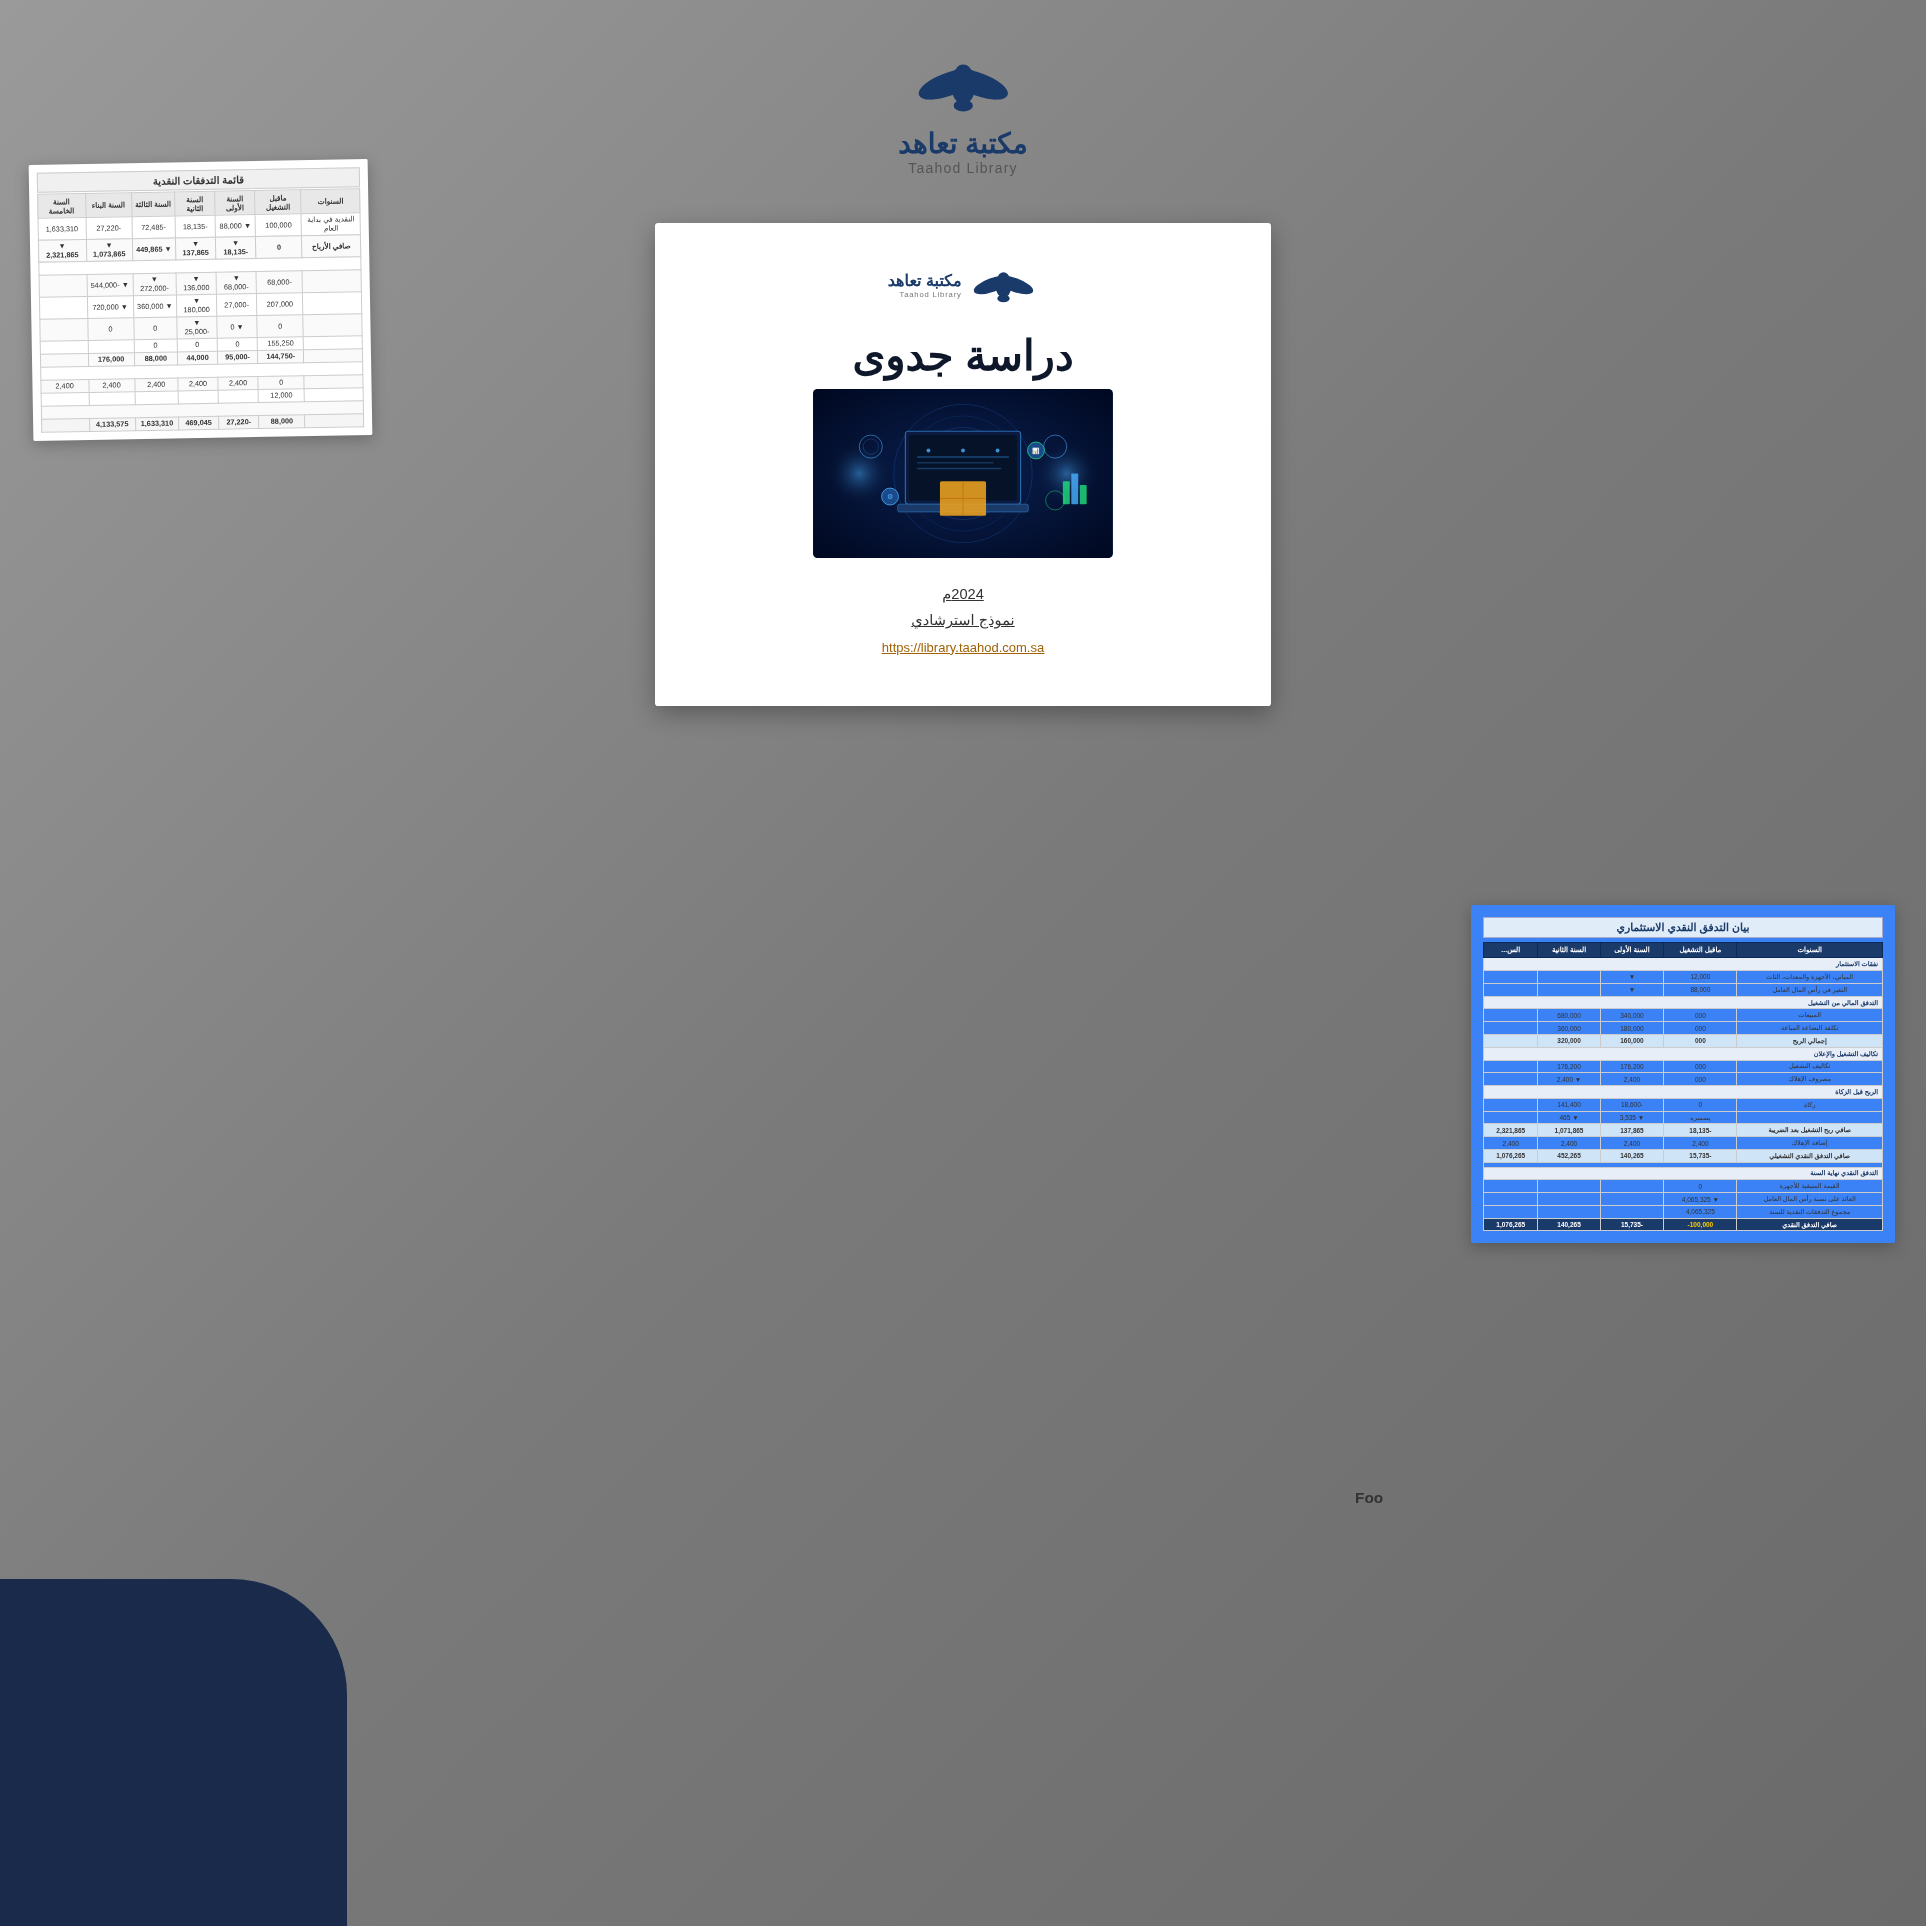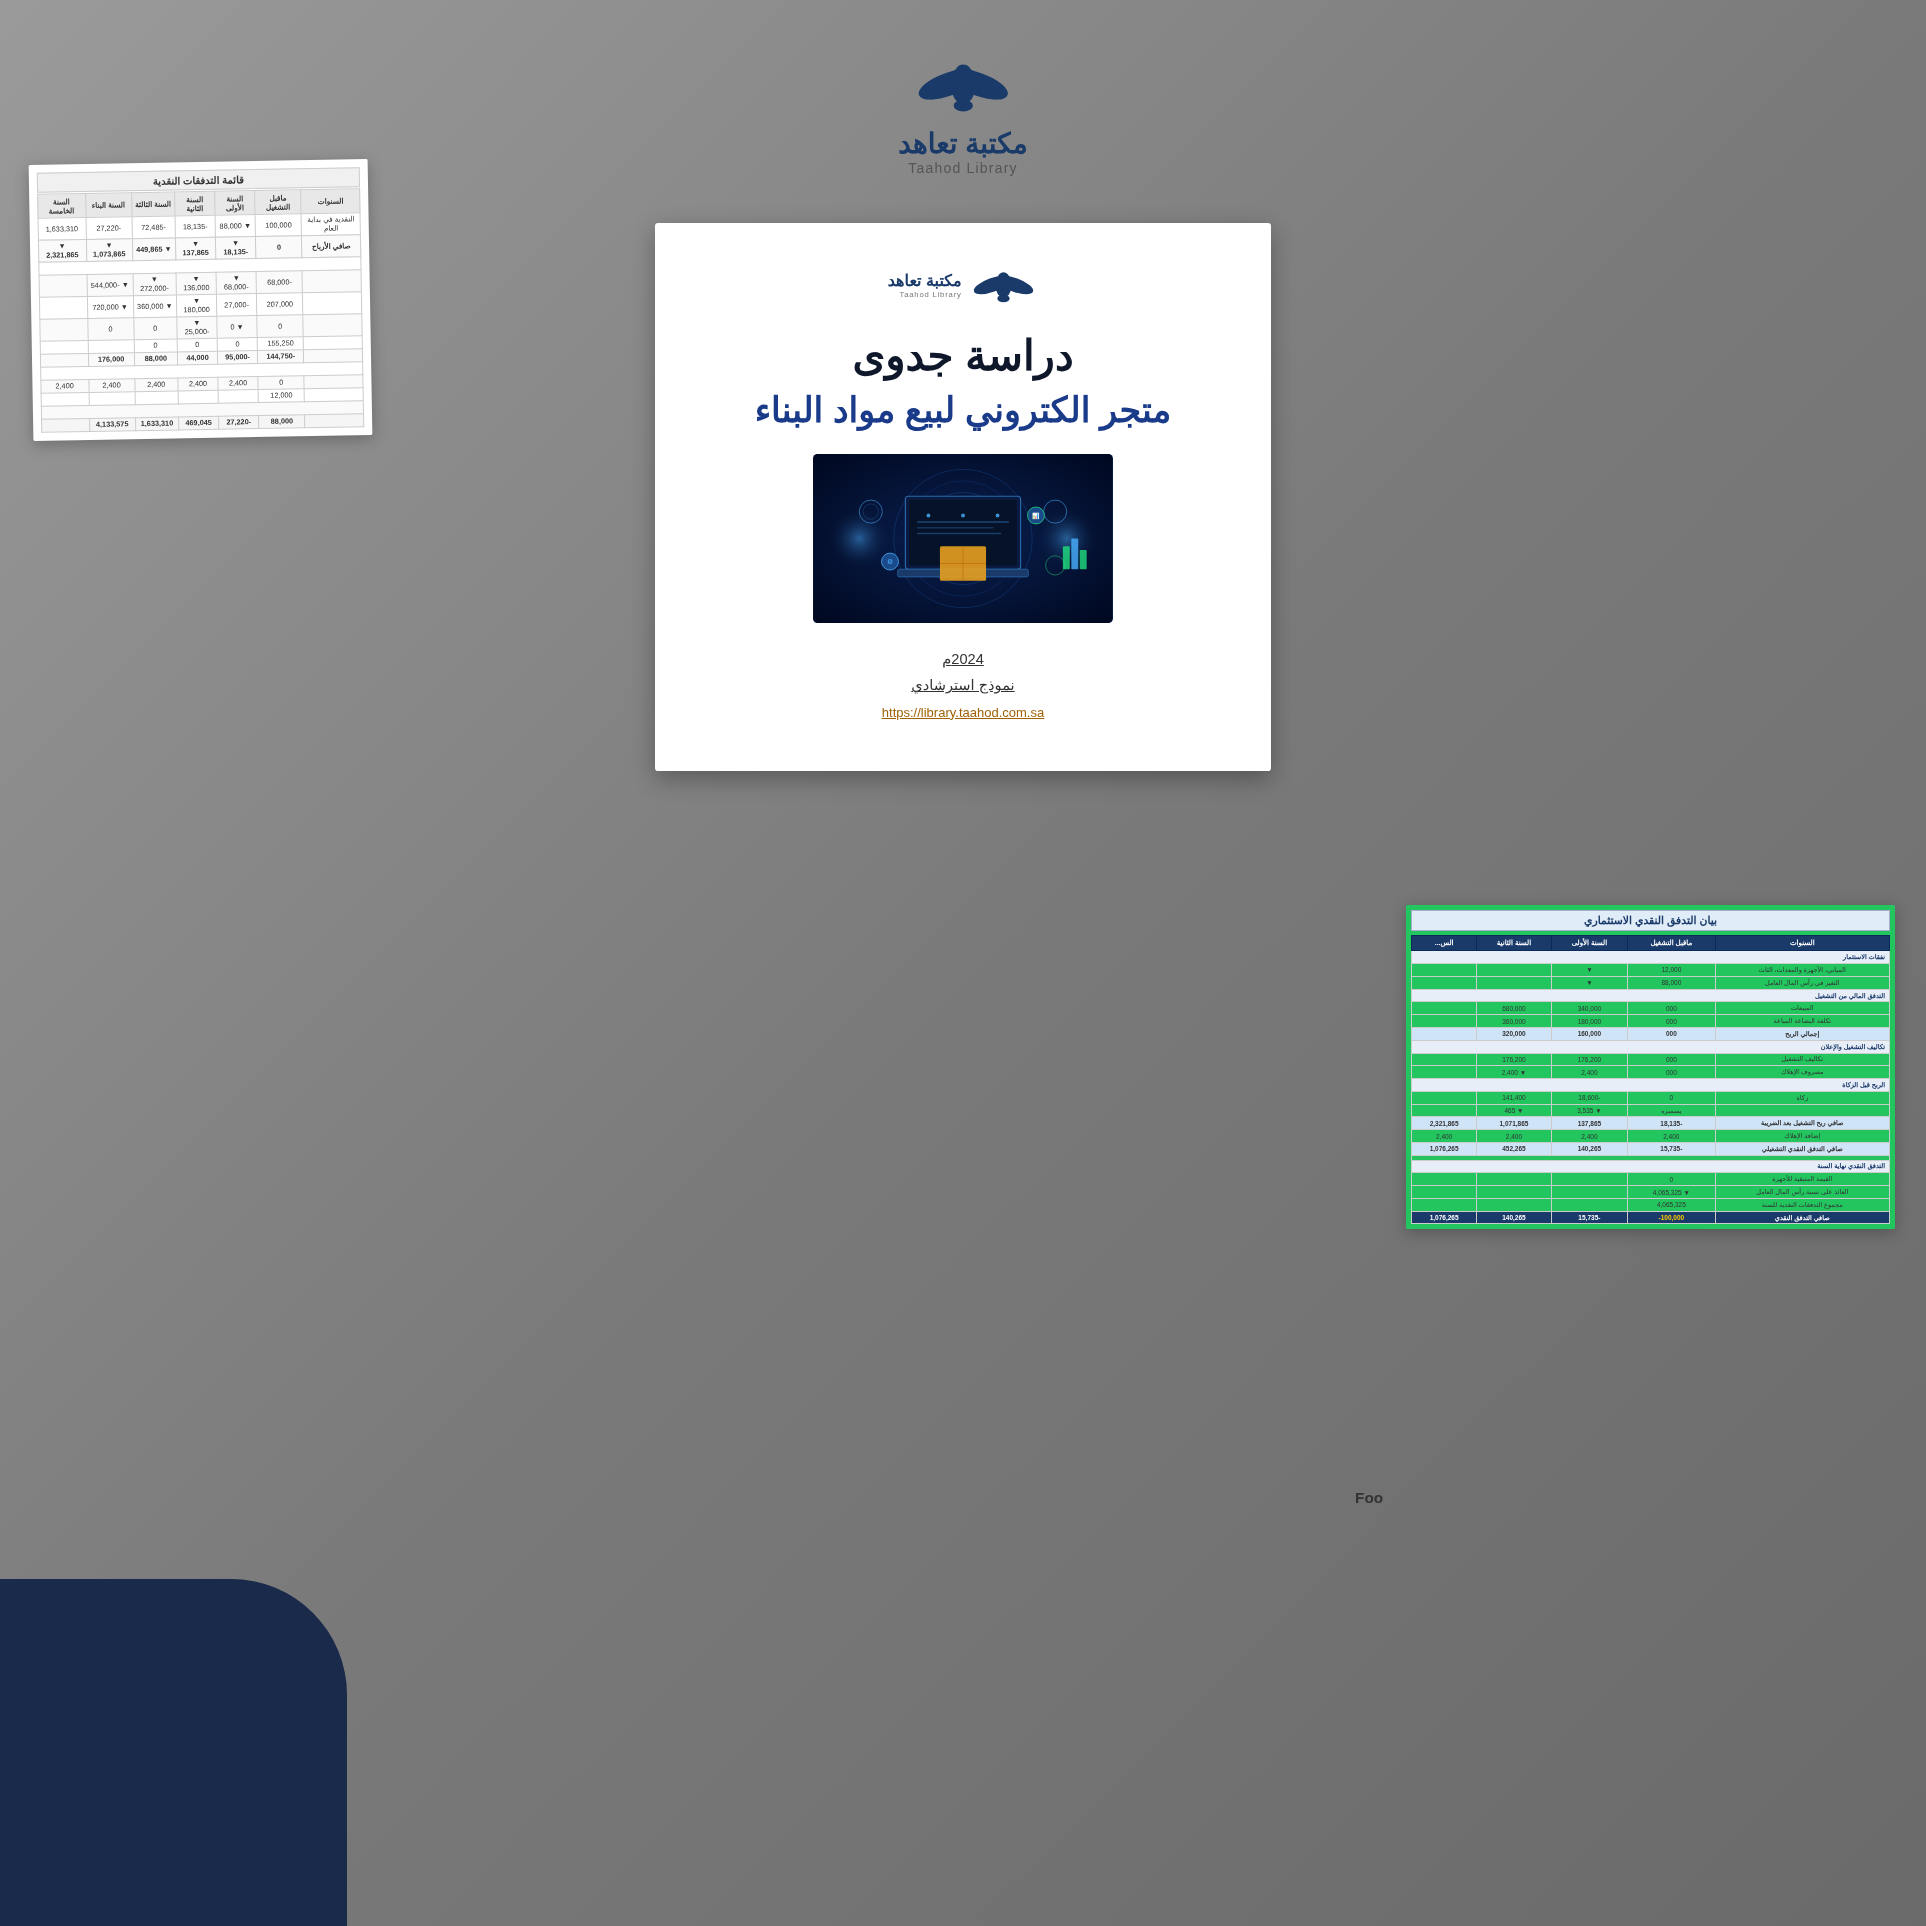--- a/index.html
+++ b/index.html
@@ -213,25 +213,25 @@
     .bold-row td {
       font-weight: bold;
       background: #f5f5f5;
     }
 
     
     .right-table-card {
       position: absolute;
       top: 905px;
       right: 31px;
-      width: 489px;
-      background: #22c55e;
+      width: 424px;
+      background: #3b82f6;
       border-radius: 1.5px;
       box-shadow: 0 3.9px 15.4px rgba(0,0,0,0.25);
-      padding: 5px;
+      padding: 12px;
       z-index: 20;
     }
 
     .right-table {
       width: 100%;
       border-collapse: collapse;
       font-size: 7px;
       direction: rtl;
     }
 
@@ -451,21 +451,20 @@
         <ellipse cx="120" cy="60" rx="50" ry="18" transform="rotate(20 120 60)"></ellipse>
         <ellipse cx="90" cy="65" rx="20" ry="28"></ellipse>
         <circle cx="90" cy="42" r="15"></circle>
         <polygon points="105,38 116,42 105,46"></polygon>
         <ellipse cx="90" cy="95" rx="16" ry="10"></ellipse>
       </g>
     </svg>
   </div>
 
   <div class="doc-title-arabic-1">دراسة جدوى</div>
-  <div class="doc-title-arabic-2">متجر الكتروني لبيع مواد البناء</div>
 
   <div class="doc-image-placeholder">
 
     <svg width="300" height="169" viewBox="0 0 780 440" xmlns="http://www.w3.org/2000/svg">
       <defs>
         <radialGradient id="glow1" cx="50%" cy="50%" r="50%">
           <stop offset="0%" style="stop-color:#4ab0ff;stop-opacity:0.8"></stop>
           <stop offset="100%" style="stop-color:#0a1a3a;stop-opacity:0"></stop>
         </radialGradient>
         <radialGradient id="bgGrad" cx="50%" cy="50%" r="70%">

